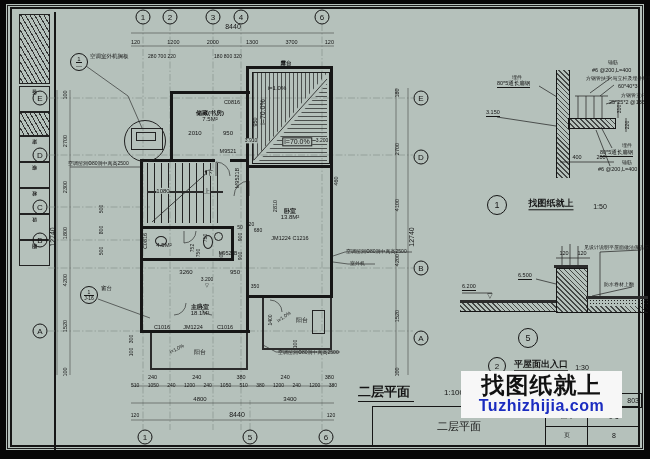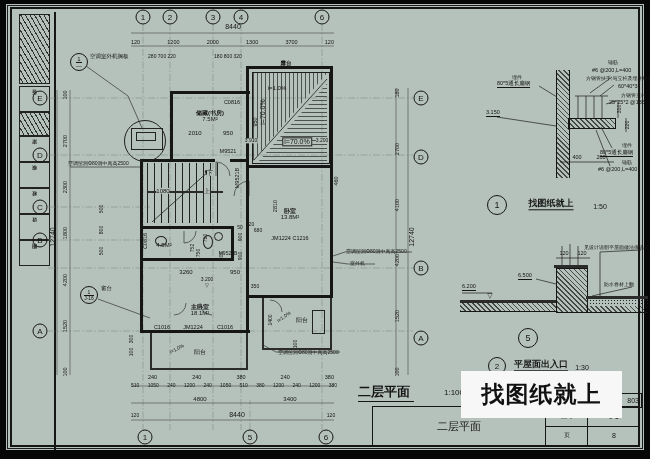--- a/index.html
+++ b/index.html
@@ -449,15 +449,16 @@
   <div style="position:absolute;left:0;top:0;width:172px;height:100%;display:flex;align-items:center;justify-content:center;font-size:11px;">二层平面</div>
   <div style="position:absolute;left:172px;top:0;width:42px;height:19px;border-left:1px solid #161616;border-bottom:1px solid #161616;display:flex;align-items:center;justify-content:center;font-size:6px;">图号</div>
   <div style="position:absolute;left:214px;top:0;width:52px;height:19px;border-left:1px solid #161616;border-bottom:1px solid #161616;display:flex;align-items:center;justify-content:center;font-size:7px;">J-5</div>
   <div style="position:absolute;left:172px;top:19px;width:42px;height:19px;border-left:1px solid #161616;display:flex;align-items:center;justify-content:center;font-size:6px;">页</div>
   <div style="position:absolute;left:214px;top:19px;width:52px;height:19px;border-left:1px solid #161616;display:flex;align-items:center;justify-content:center;font-size:7px;">8</div>
 </div>
 <div style="position:absolute;left:598px;top:393px;width:40px;height:13px;border:1px solid #161616;display:flex;align-items:center;justify-content:flex-end;padding-right:2px;font-size:7px;">803</div>
 
 <div id="wm">
   <div class="l1">找图纸就上</div>
+  <div class="l2">Tuzhizhijia.com</div>
 </div>
 
 </div>
 
 </body></html>

